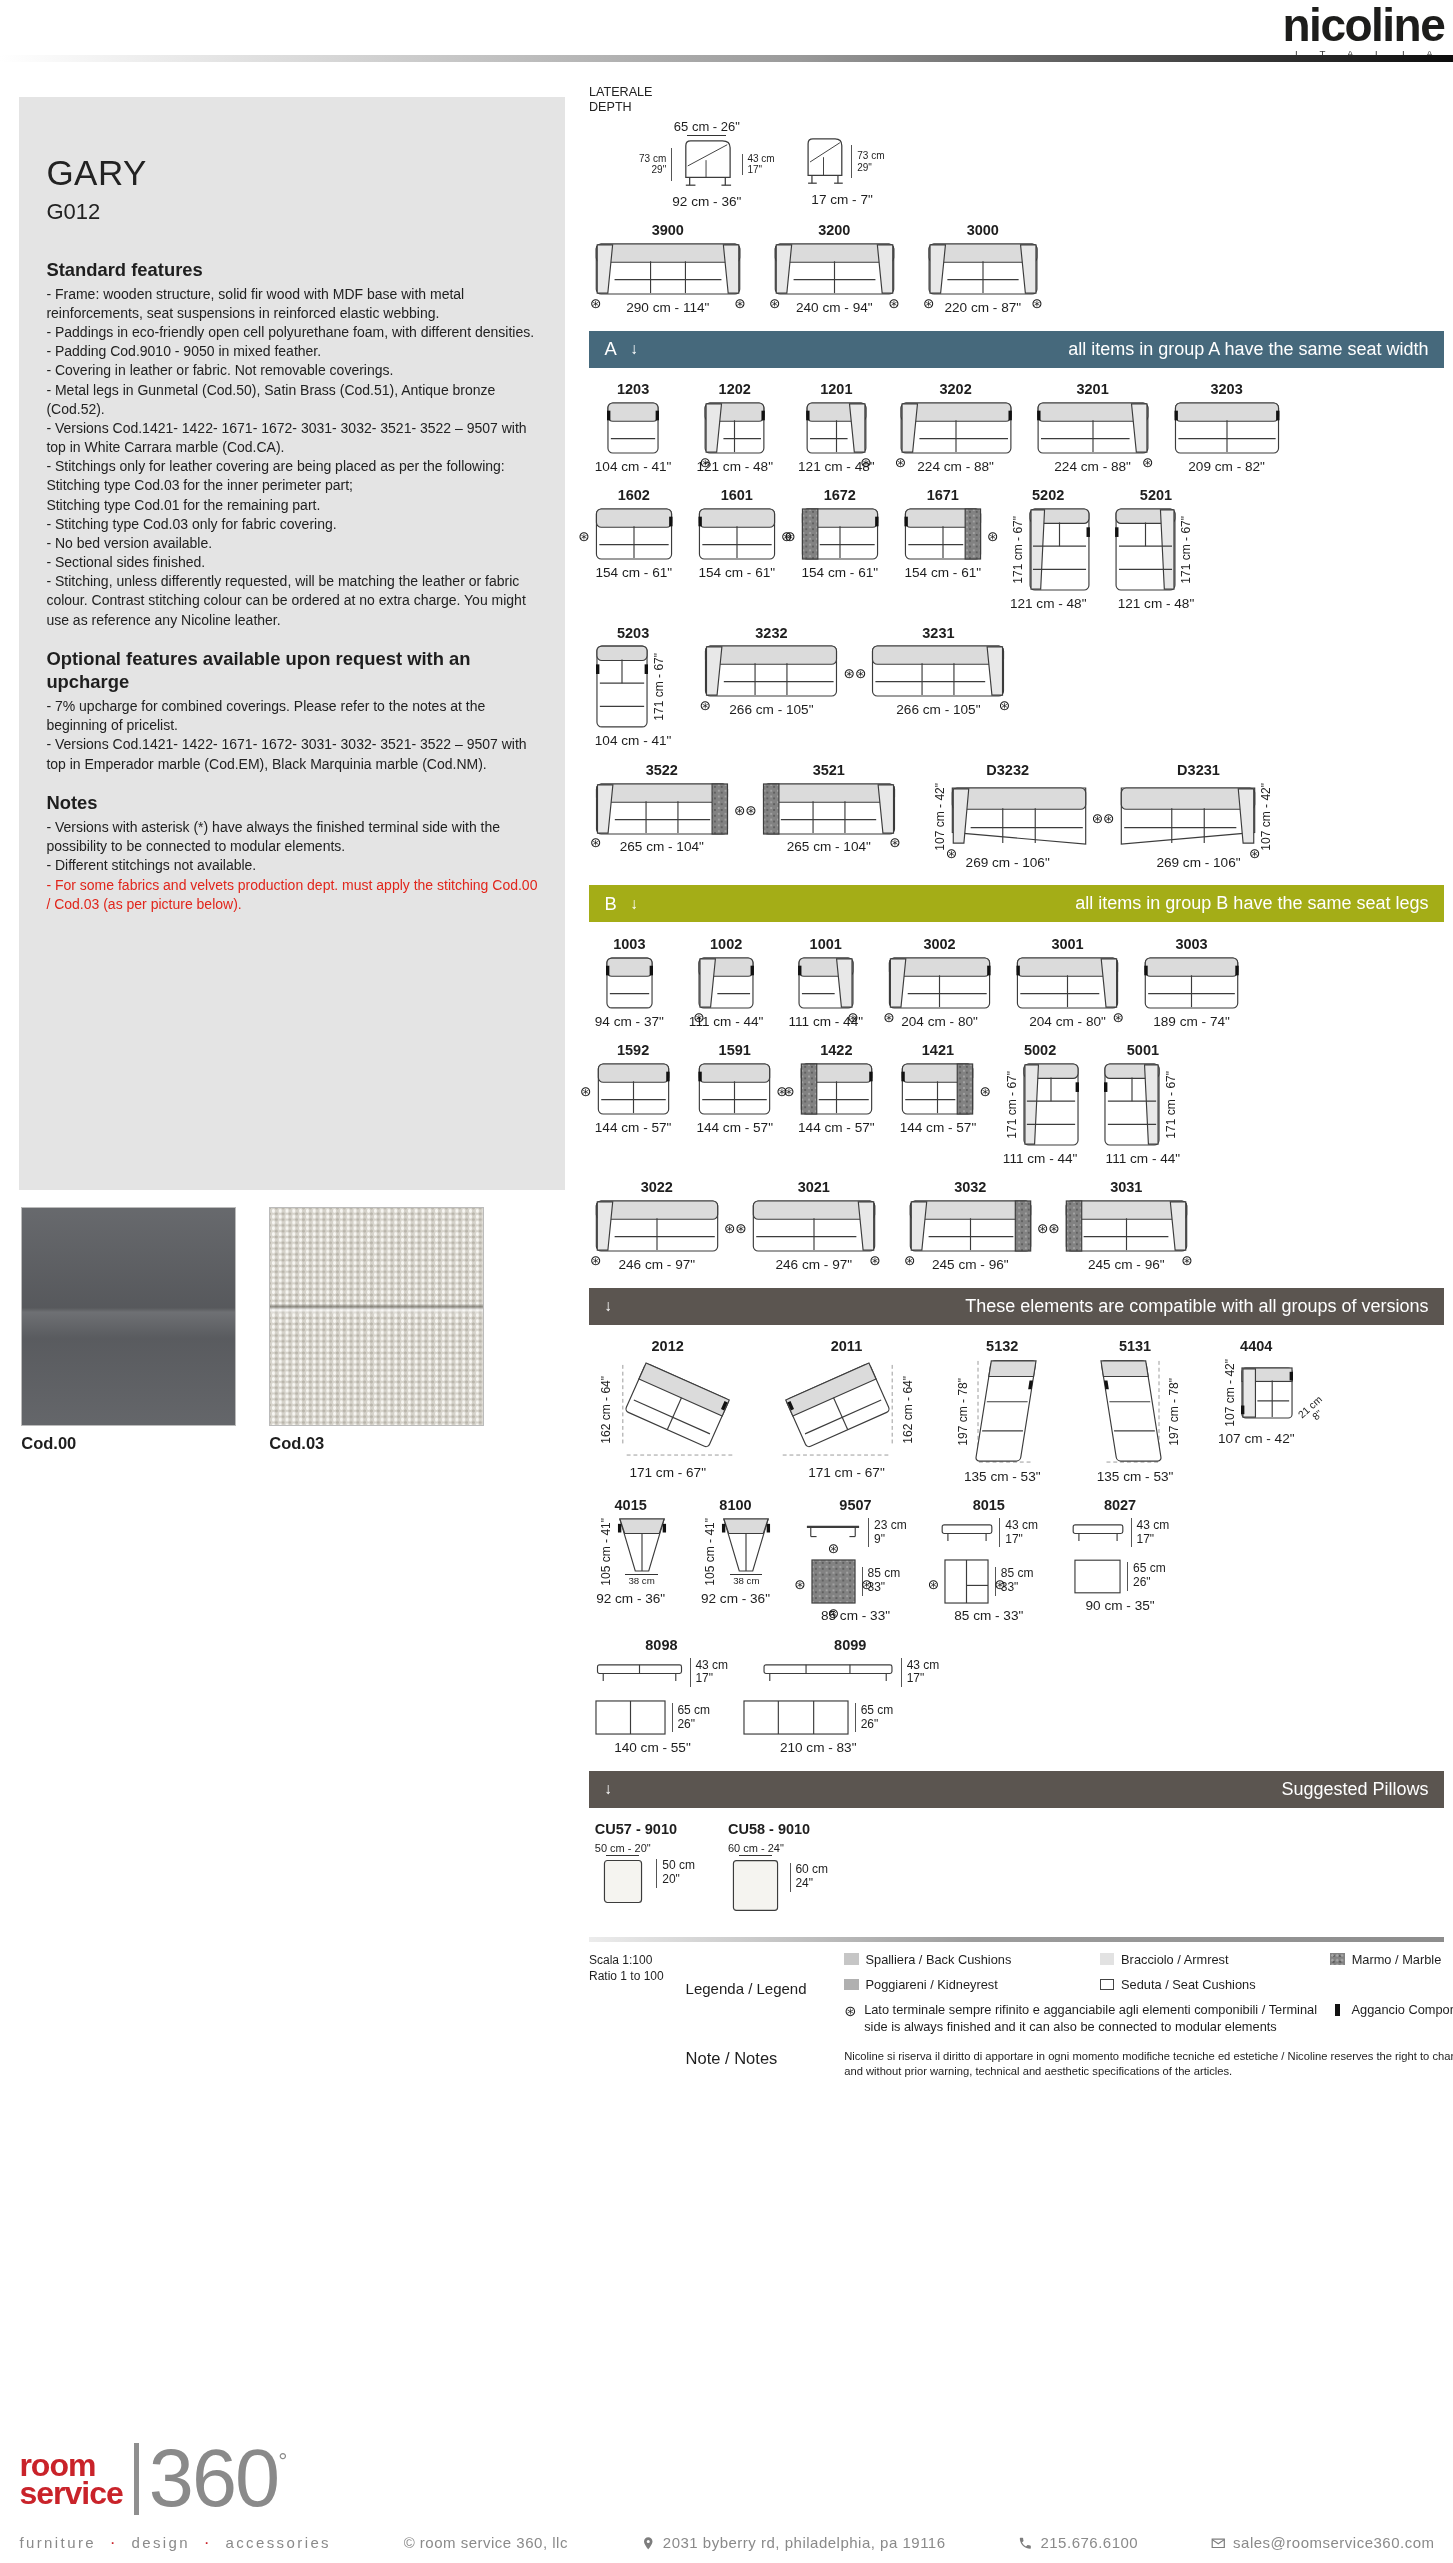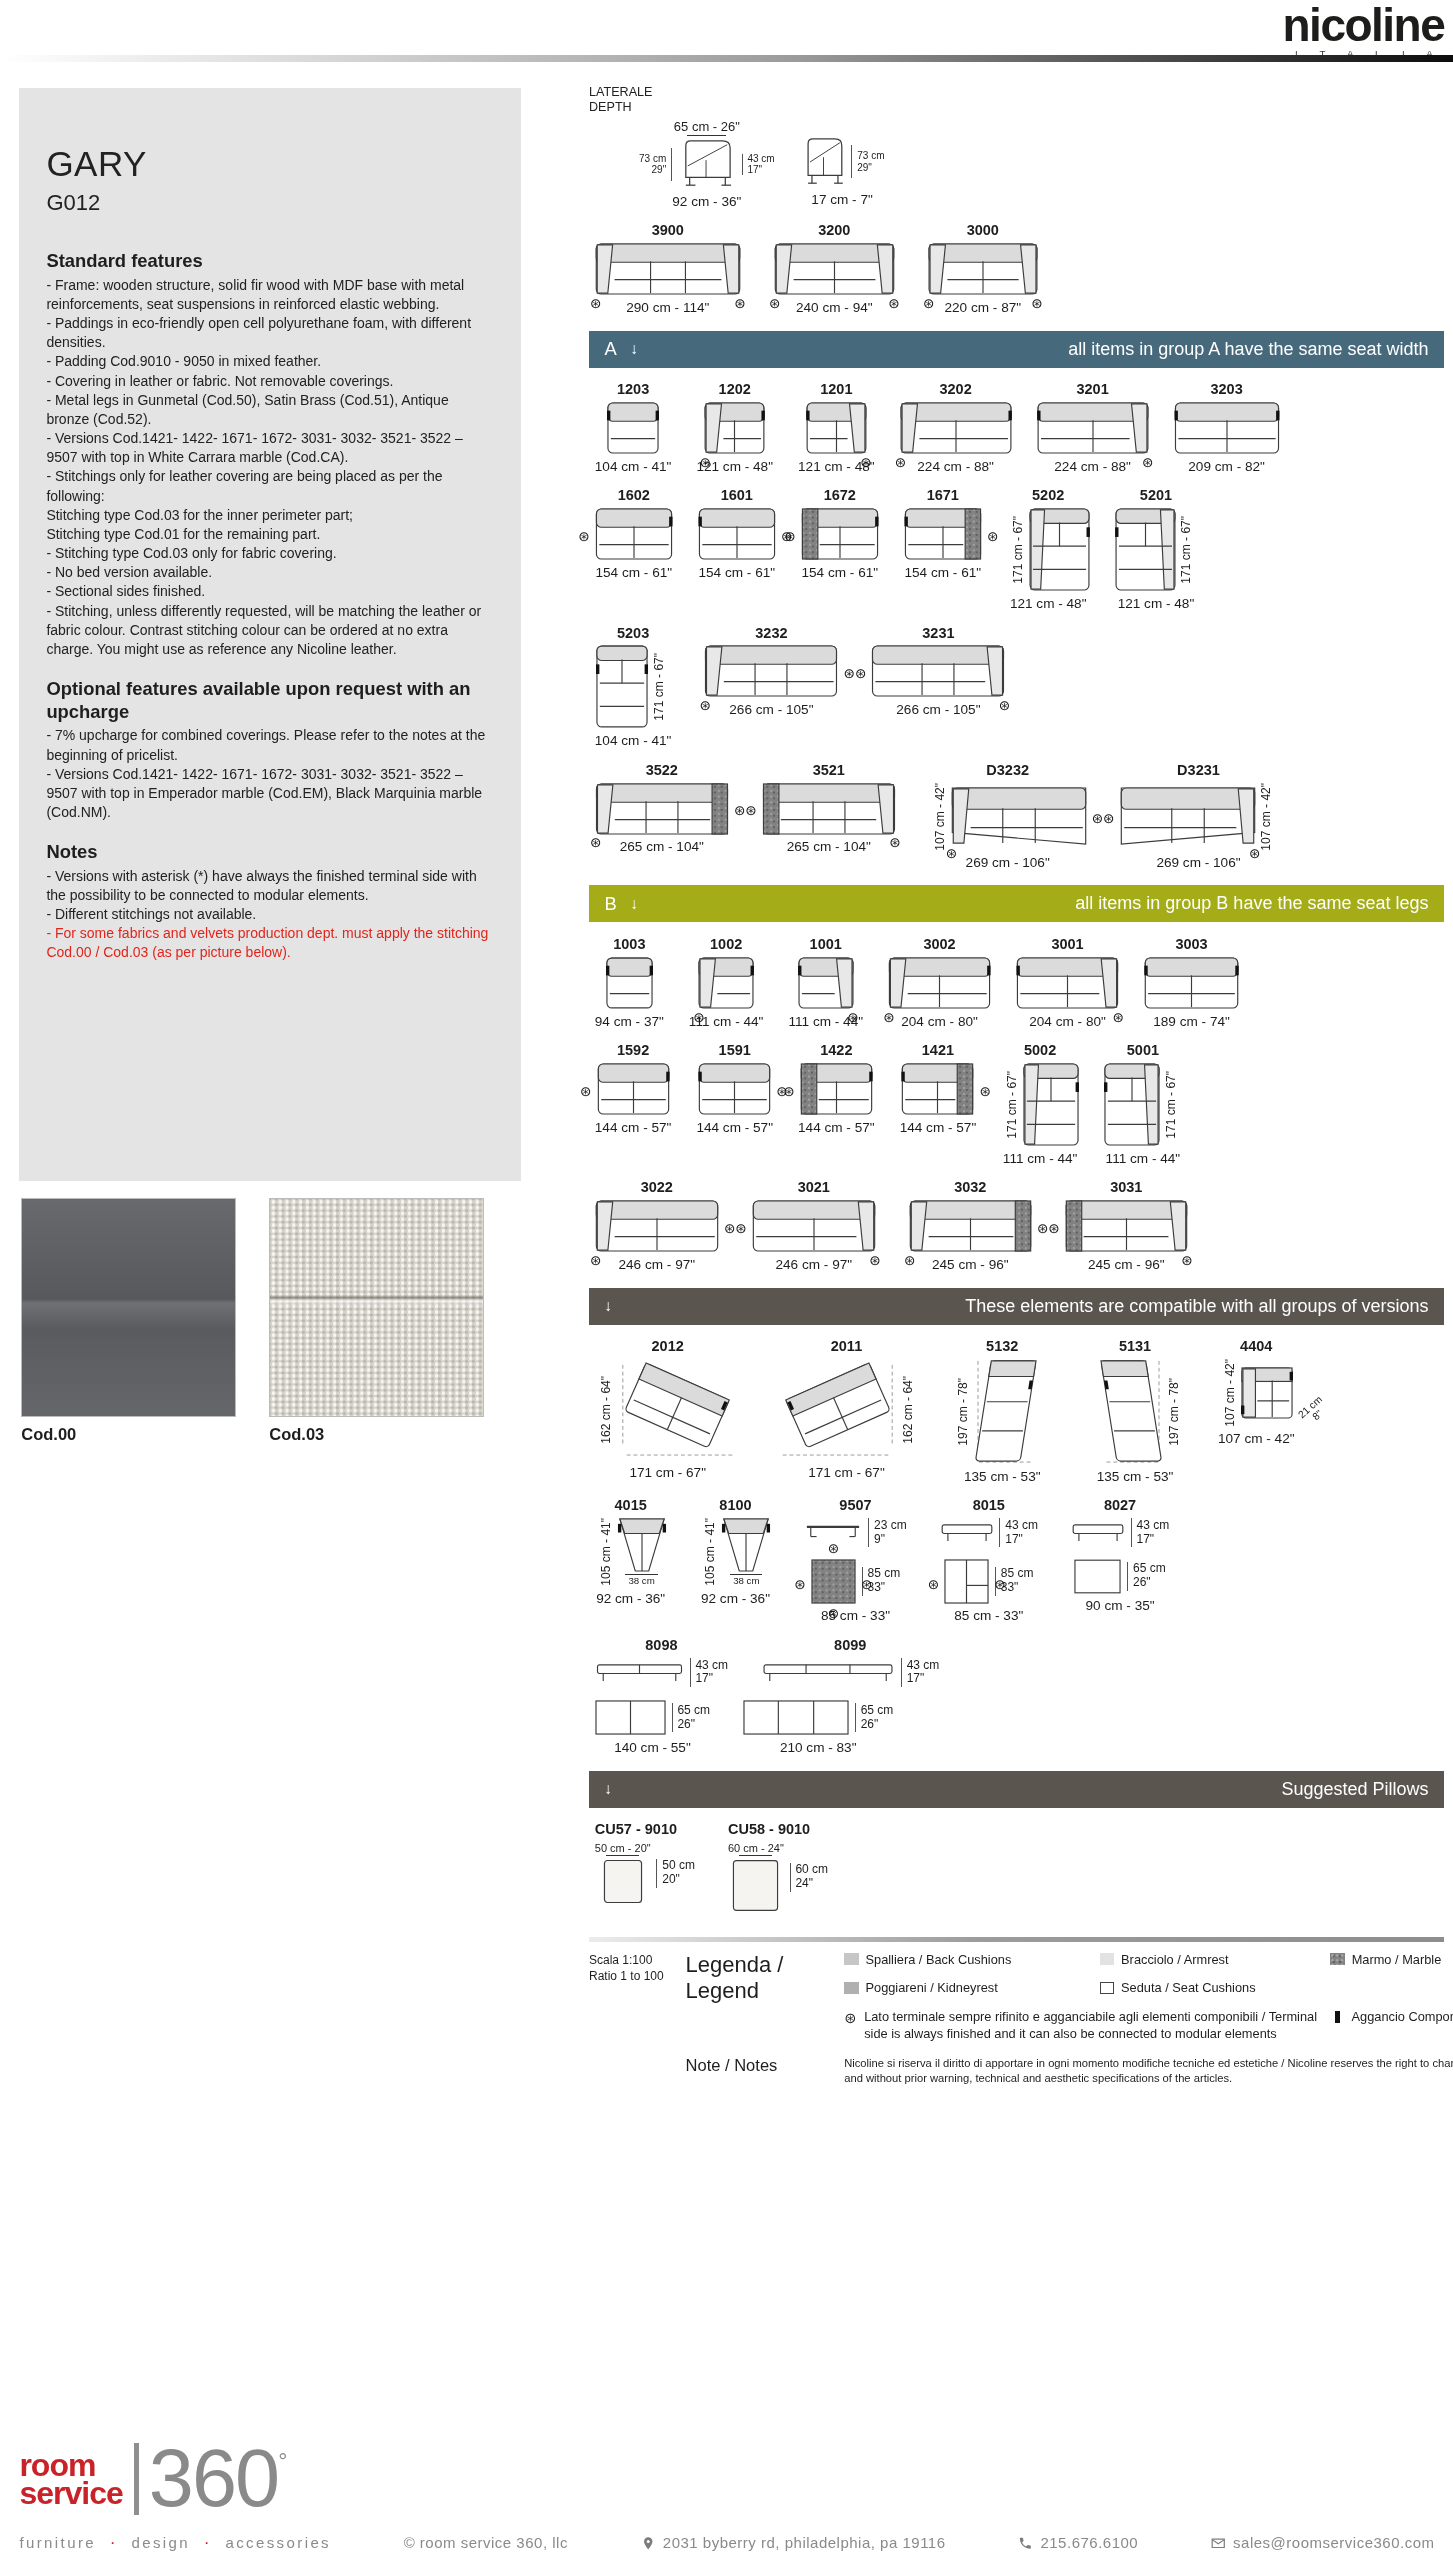--- a/index.html
+++ b/index.html
@@ -10,21 +10,21 @@
     font-family:"Liberation Sans", sans-serif; color:#1e1e1e;
   }
   
   .brand { position:absolute; top:1.9px; right:9.7px; text-align:right; line-height:1; }
   .brand-name { font-size:46px; font-weight:bold; letter-spacing:-1.5px; color:#1d1d1b; }
   .brand-sub { font-size:9.7px; letter-spacing:9.7px; color:#3a3a3a; margin-top:1px; padding-right:1.9px; }
   .toprule { position:absolute; top:55px; left:0; right:0; height:6.8px;
     background:linear-gradient(90deg,#ffffff 0%,#d8d8d8 22%,#9a9a9a 55%,#3a3a3a 85%,#0c0c0c 100%); }
 
   
-  .leftcol { position:absolute; left:19.4px; top:88px; width:502px; }
+  .leftcol { position:absolute; left:19.4px; top:97px; width:546px; }
   .panel { background:#e4e4e4; padding:27px 27px 19.4px 27px; height:1093px; overflow:hidden; }
   .p-title { font-size:35px; letter-spacing:0.5px; color:#222; margin-top:29px; }
   .p-code  { font-size:22px; color:#222; margin-top:5.8px; margin-bottom:33px; }
   .lp-h { font-size:18.4px; font-weight:bold; margin-top:17.4px; margin-bottom:3.9px; line-height:1.25; }
   .lp-line { font-size:14px; line-height:1.37; color:#222; }
   .lp-line.red { color:#e1251b; }
   .swatchrow { display:flex; gap:33px; margin-top:17.4px; padding-left:1.9px; }
   .swatch { width:215px; }
   .sw-img { width:215px; height:219px; border:1px solid #bbb; }
   .sw-img.leather {
@@ -88,21 +88,21 @@
   .ast-tm { left:50%; transform:translateX(-50%); top:-16.5px; }
   .ast-bm { left:50%; transform:translateX(-50%); bottom:-16.5px; }
   .diag { position:absolute; right:-35px; bottom:-3.9px; transform:rotate(-42deg);
           font-size:10.2px; line-height:1.1; text-align:center; color:#222; }
 
   .legend-rule { height:4.8px; margin-top:25px;
     background:linear-gradient(90deg,#ececec,#9c9c9c 45%,#8d8d8d); }
   .legend { display:grid; margin-top:9.7px; column-gap:11.6px; row-gap:5.8px;
     grid-template-columns:85px 147px 244px 219px 1fr; font-size:12.8px; align-items:start; }
   .lg-scale { font-size:12px; line-height:1.35; grid-column:1; grid-row:1 / span 2; }
-  .lg-title { font-size:22px; grid-column:2; grid-row:1 / span 2; }
+  .lg-title { font-size:15px; grid-column:2; grid-row:1 / span 2;margin-top:28px; }
   .lg-item { display:flex; align-items:center; gap:6.8px; white-space:nowrap; }
   .sw { width:14.5px; height:11.6px; flex:0 0 auto; }
   .sw-back { background:#c6c6c6; }
   .sw-arm { background:#e2e2e2; }
   .sw-kid { background:#b0b0b0; }
   .sw-seat { background:#fff; border:1.3px solid #444; }
   .sw-marble { background: radial-gradient(circle,#a8a8a8 1px,transparent 1.5px),
                radial-gradient(circle,#4f4f4f 0.9px,transparent 1.4px), #828282;
                background-size:4.8px 4.8px,6.8px 5.8px; }
   .sw-conn { width:4.8px; height:12.6px; background:#111; margin:0 4.8px; }

